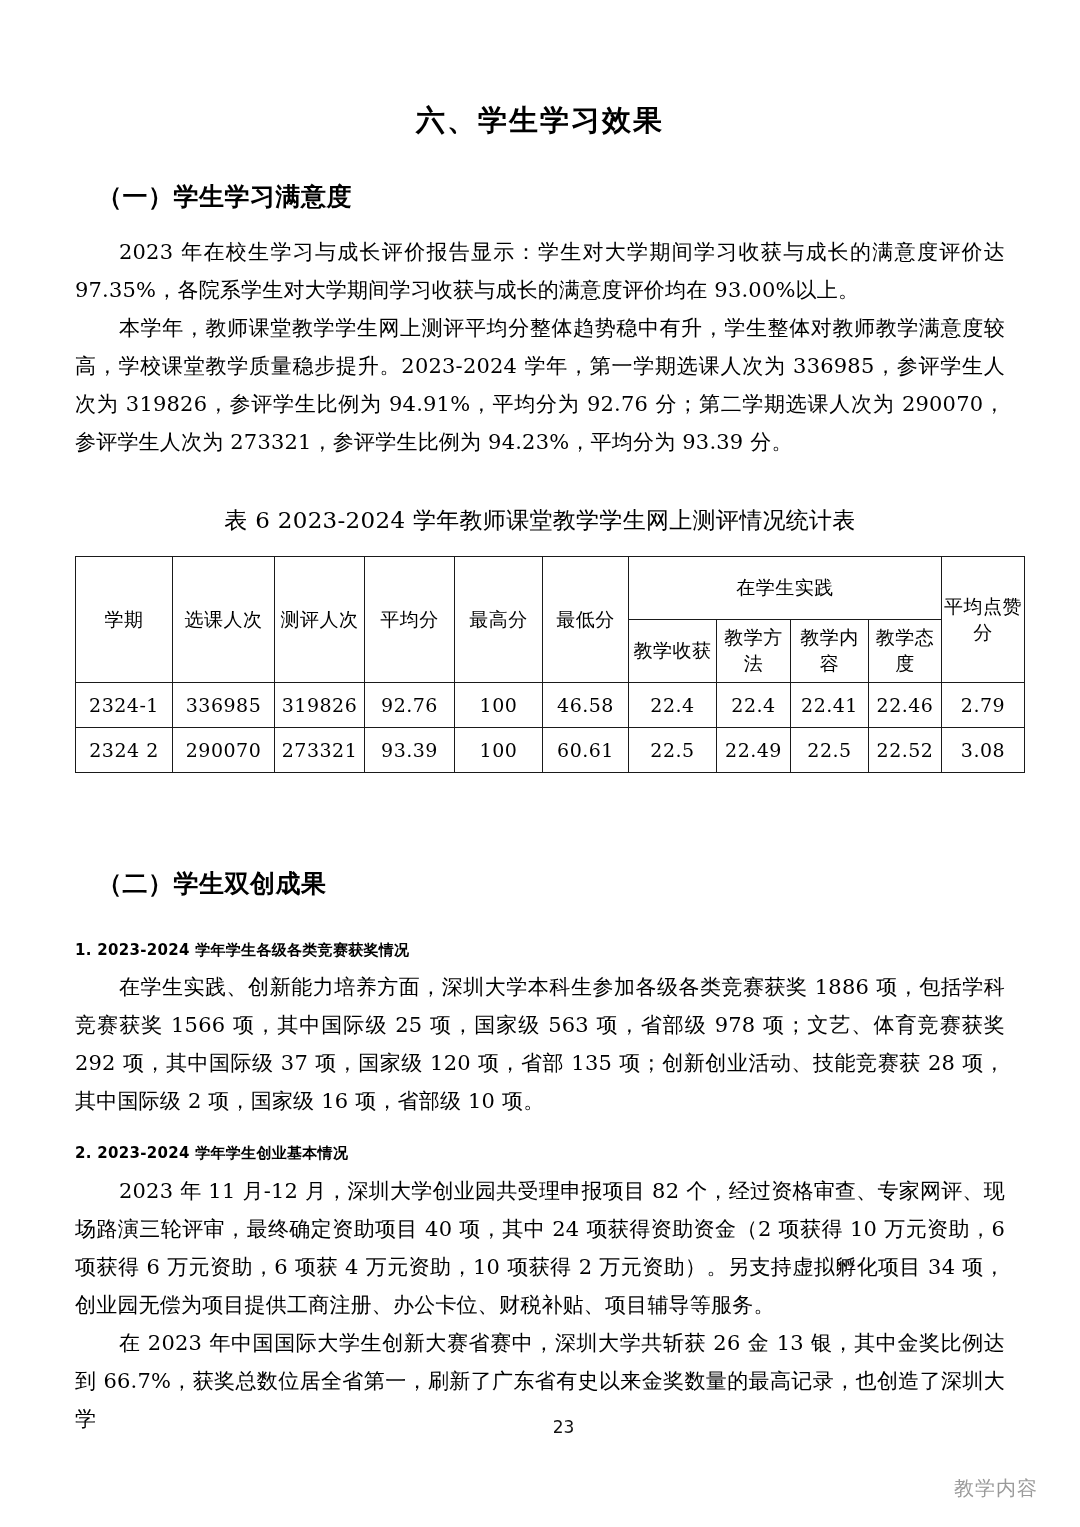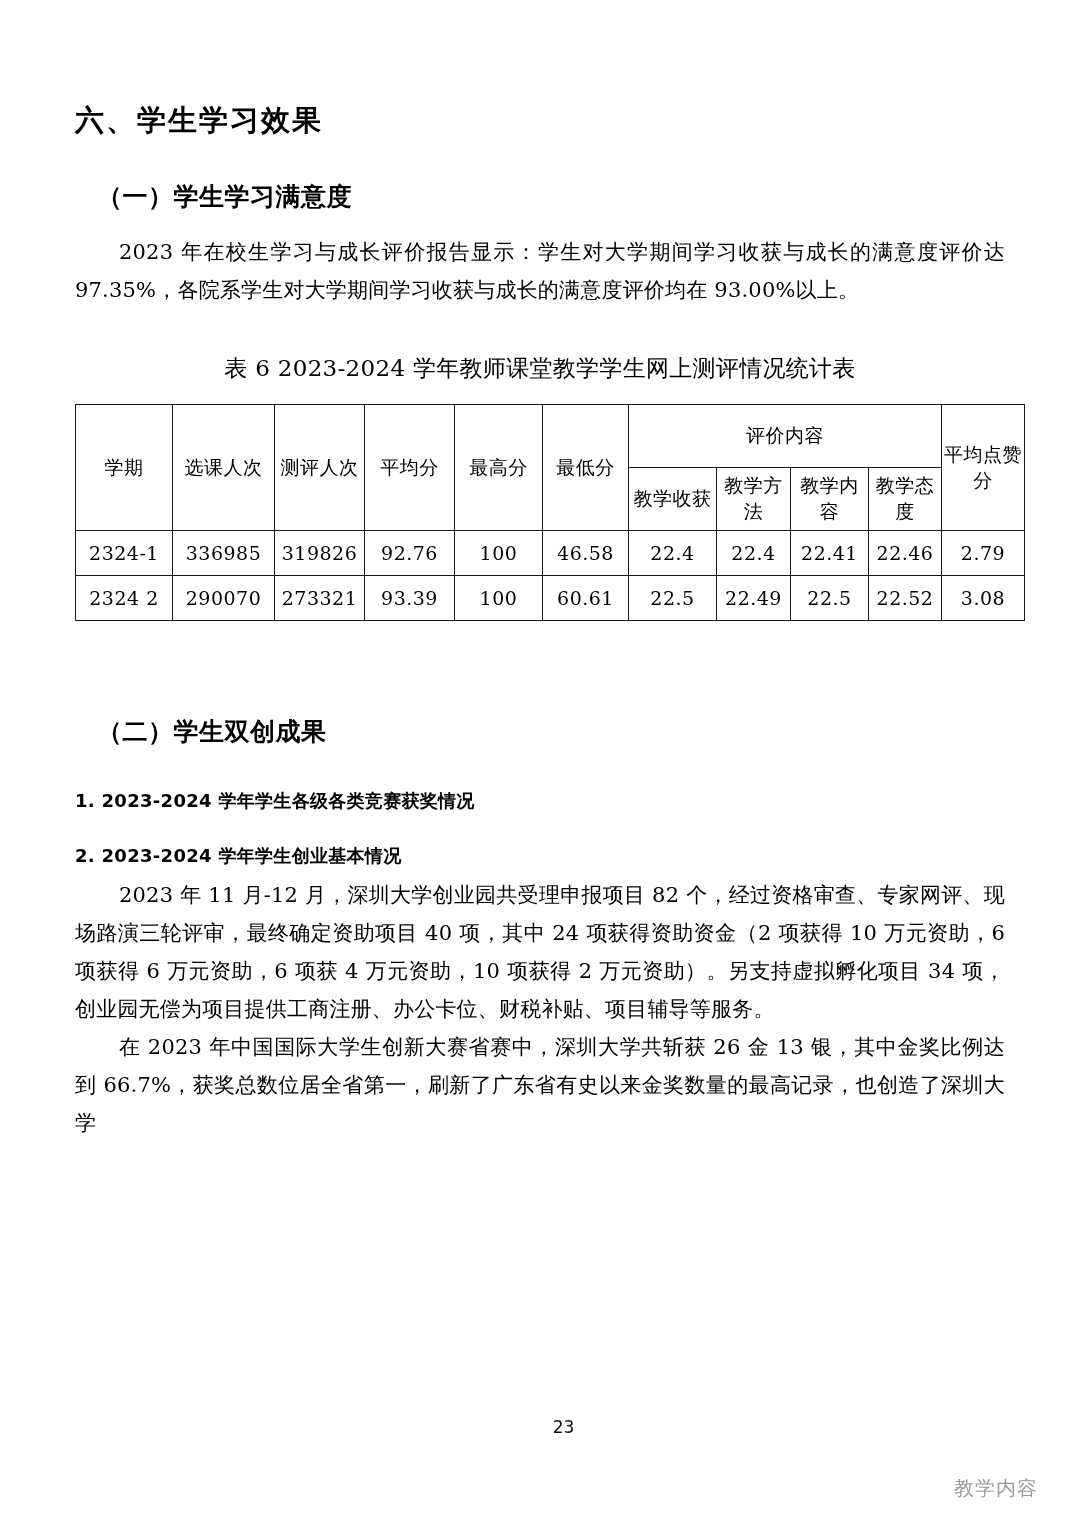--- a/index.html
+++ b/index.html
@@ -27,38 +27,39 @@
     left: 75px;
     top: 0;
     width: 930px;
   }
 
   
   h1.doc-title {
     font-family: "DejaVu Sans", "Liberation Sans", sans-serif;
     font-size: 29px;
     font-weight: bold;
+    text-align: center;
     letter-spacing: 2px;
     margin: 0;
     padding-top: 103px;
     line-height: 1.2;
   }
   h2.sec-title {
     font-family: "DejaVu Sans", "Liberation Sans", sans-serif;
     font-size: 25px;
     font-weight: bold;
     margin: 16px;
     padding-top: 27px;
     padding-left: 6px;
     line-height: 1.3;
     letter-spacing: 0.5px;
   }
   h3.sub-title {
     font-family: "DejaVu Sans", "Liberation Sans", sans-serif;
-    font-size: 18px;
+    font-size: 15px;
     font-weight: bold;
     margin: 0;
     padding-top: 14px;
     padding-left: 0px;
     line-height: 1.3;
     letter-spacing: 0.3px;
   }
 
   
   p.body-text {
@@ -138,20 +139,21 @@
 <div class="page">
   <div class="content">
 
     <h1 class="doc-title">六、学生学习效果</h1>
 
     <h2 class="sec-title">（一）学生学习满意度</h2>
 
     <div class="gap-sm"></div>
 
     <p class="body-text">2023 年在校生学习与成长评价报告显示：学生对大学期间学习收获与成长的满意度评价达 97.35%，各院系学生对大学期间学习收获与成长的满意度评价均在 93.00%以上。</p>
+    <p class="body-text">本学年，教师课堂教学学生网上测评平均分整体趋势稳中有升，学生整体对教师教学满意度较高，学校课堂教学质量稳步提升。2023-2024 学年，第一学期选课人次为 336985，参评学生人次为 319826，参评学生比例为 94.91%，平均分为 92.76 分；第二学期选课人次为 290070，参评学生人次为 273321，参评学生比例为 94.23%，平均分为 93.39 分。</p>
 
     <p class="table-caption">表 6 2023-2024 学年教师课堂教学学生网上测评情况统计表</p>
 
     <table class="stat">
       <colgroup>
         <col class="cw1">
           <col class="cw2">
           <col class="cw3">
           <col class="cw4">
         <col class="cw5">
@@ -163,21 +165,21 @@
           <col class="cw11">
       </colgroup>
       <thead>
         <tr>
           <th class="tall" rowspan="2">学期</th>
           <th class="tall" rowspan="2">选课人次</th>
           <th class="tall" rowspan="2">测评人次</th>
           <th class="tall" rowspan="2">平均分</th>
           <th class="tall" rowspan="2">最高分</th>
           <th class="tall" rowspan="2">最低分</th>
-          <th colspan="4">评价内容</th>
+          <th colspan="4">在学生实践</th>
           <th class="tall" rowspan="2">平均点赞分</th>
         </tr>
         <tr>
           <th>教学收获</th>
           <th>教学方法</th>
           <th>教学内容</th>
           <th>教学态度</th>
         </tr>
       </thead>
       <tbody>
@@ -213,20 +215,21 @@
     <div style="height:52px"></div>
 
     <h2 class="sec-title">（二）学生双创成果</h2>
 
     <div style="height:10px"></div>
 
     <h3 class="sub-title">1. 2023-2024 学年学生各级各类竞赛获奖情况</h3>
 
     <div style="height:8px"></div>
 
+    <p class="body-text">在学生实践、创新能力培养方面，深圳大学本科生参加各级各类竞赛获奖 1886 项，包括学科竞赛获奖 1566 项，其中国际级 25 项，国家级 563 项，省部级 978 项；文艺、体育竞赛获奖 292 项，其中国际级 37 项，国家级 120 项，省部 135 项；创新创业活动、技能竞赛获 28 项，其中国际级 2 项，国家级 16 项，省部级 10 项。</p>
 
     <div style="height:10px"></div>
 
     <h3 class="sub-title">2. 2023-2024 学年学生创业基本情况</h3>
 
     <div style="height:8px"></div>
 
     <p class="body-text">2023 年 11 月-12 月，深圳大学创业园共受理申报项目 82 个，经过资格审查、专家网评、现场路演三轮评审，最终确定资助项目 40 项，其中 24 项获得资助资金（2 项获得 10 万元资助，6 项获得 6 万元资助，6 项获 4 万元资助，10 项获得 2 万元资助）。另支持虚拟孵化项目 34 项，创业园无偿为项目提供工商注册、办公卡位、财税补贴、项目辅导等服务。</p>
     <p class="body-text">在 2023 年中国国际大学生创新大赛省赛中，深圳大学共斩获 26 金 13 银，其中金奖比例达到 66.7%，获奖总数位居全省第一，刷新了广东省有史以来金奖数量的最高记录，也创造了深圳大学</p>
 

